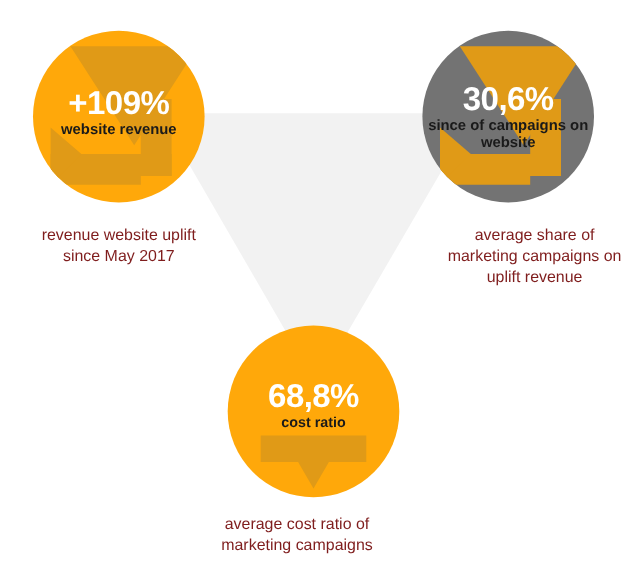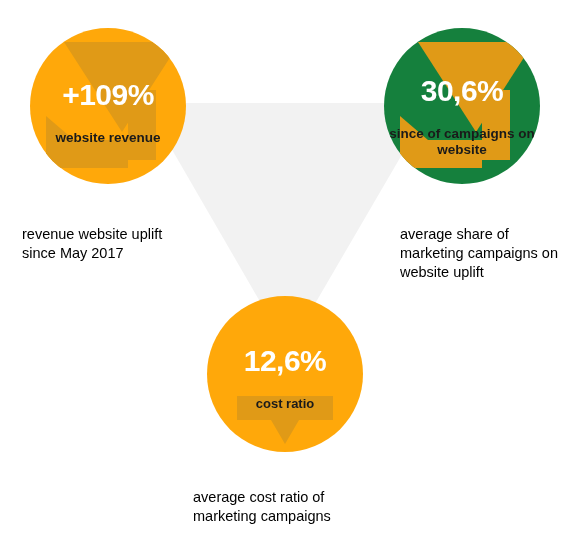--- a/index.html
+++ b/index.html
@@ -59,28 +59,28 @@
     font-weight: bold;
     letter-spacing: -0.5px;
     line-height: 1.0;
     white-space: nowrap;
   }
   .sub-label {
     display: block;
     color: #1a1a1a;
     font-weight: bold;
     line-height: 1.18;
-    margin-top: 20px;
+    margin-top: 0;
   }
   .caption {
     position: absolute;
-    color: #000000;
+    text-align: center;
+    color: #7f1d1d;
     font-weight: normal;
     line-height: 1.30;
-    margin-top: 20px;
   }
 
   
   #kpi-revenue { left: 30px; top: 28px; }
   #kpi-revenue .bubble { width: 156px; height: 156px; }
   #kpi-revenue .labels { top: 52px; }
   #kpi-revenue .big-value { font-size: 30px; }
   #kpi-revenue .sub-label { font-size: 13.5px; }
   #caption-revenue { left: 22px; top: 205px; width: 172px; font-size: 14.5px; }
 
@@ -91,21 +91,21 @@
   #kpi-share .big-value { font-size: 30px; }
   #kpi-share .sub-label { font-size: 13.5px; }
   #caption-share { left: 400px; top: 205px; width: 172px; font-size: 14.5px; }
 
   
   #kpi-cost { left: 207px; top: 296px; }
   #kpi-cost .bubble { width: 156px; height: 156px; }
   #kpi-cost .labels { top: 50px; }
   #kpi-cost .big-value { font-size: 30px; }
   #kpi-cost .sub-label { font-size: 13px; }
-  #caption-cost { left: 193px; top: 468px; width: 188px; font-size: 14.5px; }
+  #caption-cost { left: 176px; top: 468px; width: 188px; font-size: 14.5px; }
 </style>
 </head>
 <body>
 
 <div id="canvas">
 
   <svg class="connector" viewBox="0 0 577 534" xmlns="http://www.w3.org/2000/svg">
     <polygon points="145,103 432,103 288,350" fill="#F2F2F2"></polygon>
   </svg>
 
@@ -119,42 +119,42 @@
       </svg>
       <div class="labels">
         <span class="big-value">+109%</span>
         <span class="sub-label">website revenue</span>
       </div>
     </div>
   </div>
   <div class="caption" id="caption-revenue">revenue website uplift since May 2017</div>
 
   <div class="kpi" id="kpi-share">
-    <div class="bubble" style="background:#15803d;">
+    <div class="bubble" style="background:#737373;">
       <svg class="deco" viewBox="0 0 156 156" xmlns="http://www.w3.org/2000/svg">
         <polygon points="34,14 150,14 92,104" fill="#E09A17"></polygon>
         <polygon points="98,62 126,62 126,132 98,132" fill="#E09A17"></polygon>
         <polygon points="98,132 126,132 126,112 16,112 16,140 98,140" fill="#E09A17"></polygon>
         <polygon points="16,88 44,112 16,140" fill="#E09A17"></polygon>
       </svg>
       <div class="labels">
         <span class="big-value">30,6%</span>
         <span class="sub-label">since of campaigns on website</span>
       </div>
     </div>
   </div>
-  <div class="caption" id="caption-share">average share of marketing campaigns on website uplift</div>
+  <div class="caption" id="caption-share">average share of marketing campaigns on uplift revenue</div>
 
   <div class="kpi" id="kpi-cost">
     <div class="bubble" style="background:#FFA80A;">
       <svg class="deco" viewBox="0 0 156 156" xmlns="http://www.w3.org/2000/svg">
         <polygon points="30,100 126,100 126,124 30,124" fill="#E09A17"></polygon>
         <polygon points="64,124 92,124 78,148" fill="#E09A17"></polygon>
       </svg>
       <div class="labels">
-        <span class="big-value">12,6%</span>
+        <span class="big-value">68,8%</span>
         <span class="sub-label">cost ratio</span>
       </div>
     </div>
   </div>
   <div class="caption" id="caption-cost">average cost ratio of marketing campaigns</div>
 
 </div>
 
 </body></html>

